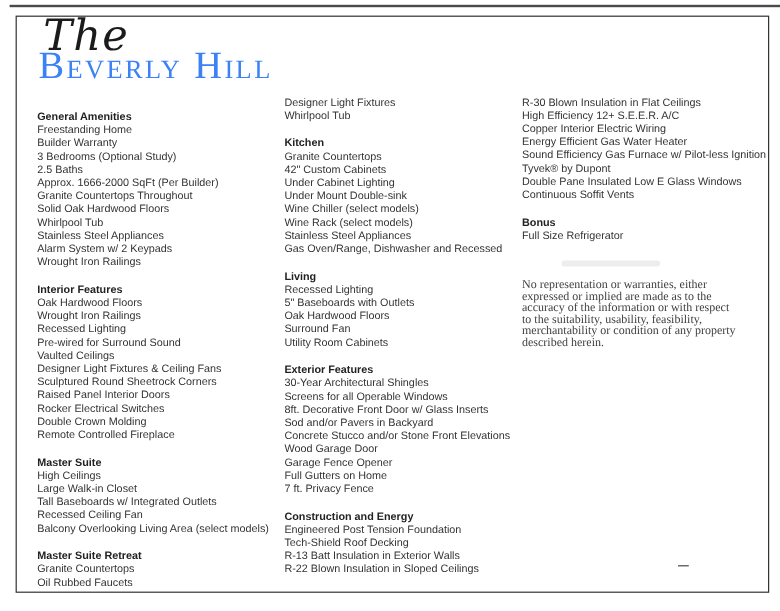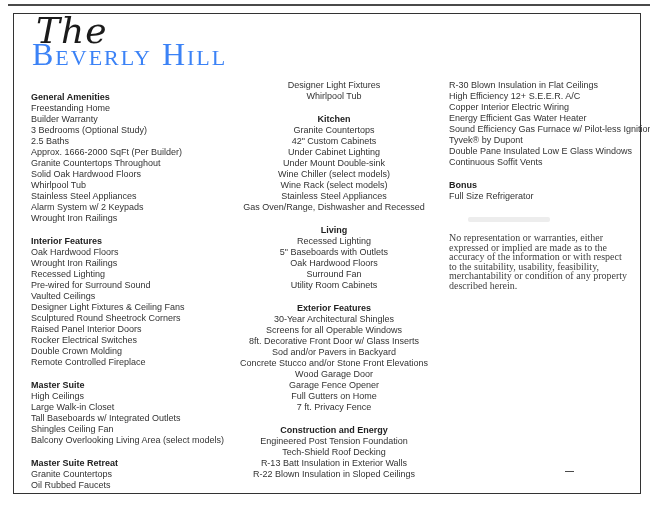--- a/index.html
+++ b/index.html
@@ -53,22 +53,22 @@
     color: #3b82f6;
     white-space: nowrap;
   }
   .col {
     position: absolute;
     top: 80px;
     font-size: 9px;
     line-height: 11px;
   }
   .col-1 { left: 31px;  width: 202px; }
-  .col-2 { left: 237px; width: 194px; text-align: center; }
-  .col-3 { left: 449px; width: 198px; }
+  .col-2 { left: 237px; width: 194px; }
+  .col-3 { left: 435px; width: 198px; }
   .section { margin-bottom: 12px; }
   .heading {
     font-weight: bold;
     color: #222222;
     margin-top: 12px;
   }
   .item { color: #333333; white-space: nowrap; }
   .disclaimer {
     margin-top: 31px;
     width: 182px;
@@ -133,21 +133,21 @@
       <div class="item">Raised Panel Interior Doors</div>
       <div class="item">Rocker Electrical Switches</div>
       <div class="item">Double Crown Molding</div>
       <div class="item">Remote Controlled Fireplace</div>
     </div>
     <div class="section">
       <div class="heading">Master Suite</div>
       <div class="item">High Ceilings</div>
       <div class="item">Large Walk-in Closet</div>
       <div class="item">Tall Baseboards w/ Integrated Outlets</div>
-      <div class="item">Shingles Ceiling Fan</div>
+      <div class="item">Recessed Ceiling Fan</div>
       <div class="item">Balcony Overlooking Living Area (select models)</div>
     </div>
     <div class="section">
       <div class="heading">Master Suite Retreat</div>
       <div class="item">Granite Countertops</div>
       <div class="item">Oil Rubbed Faucets</div>
     </div>
   </div>
 <div class="col col-2">
     <div class="section">

